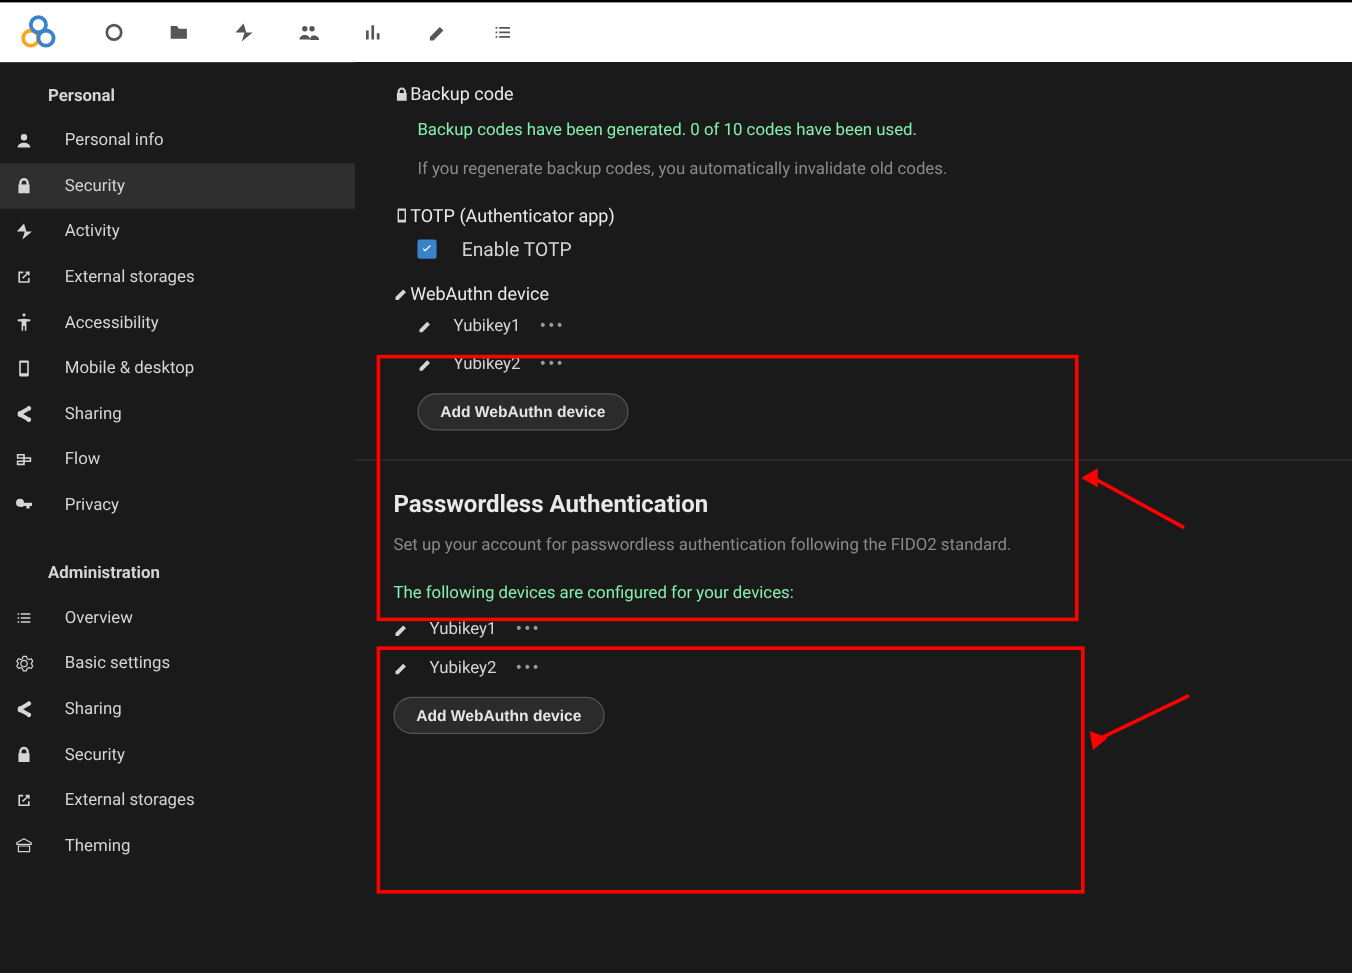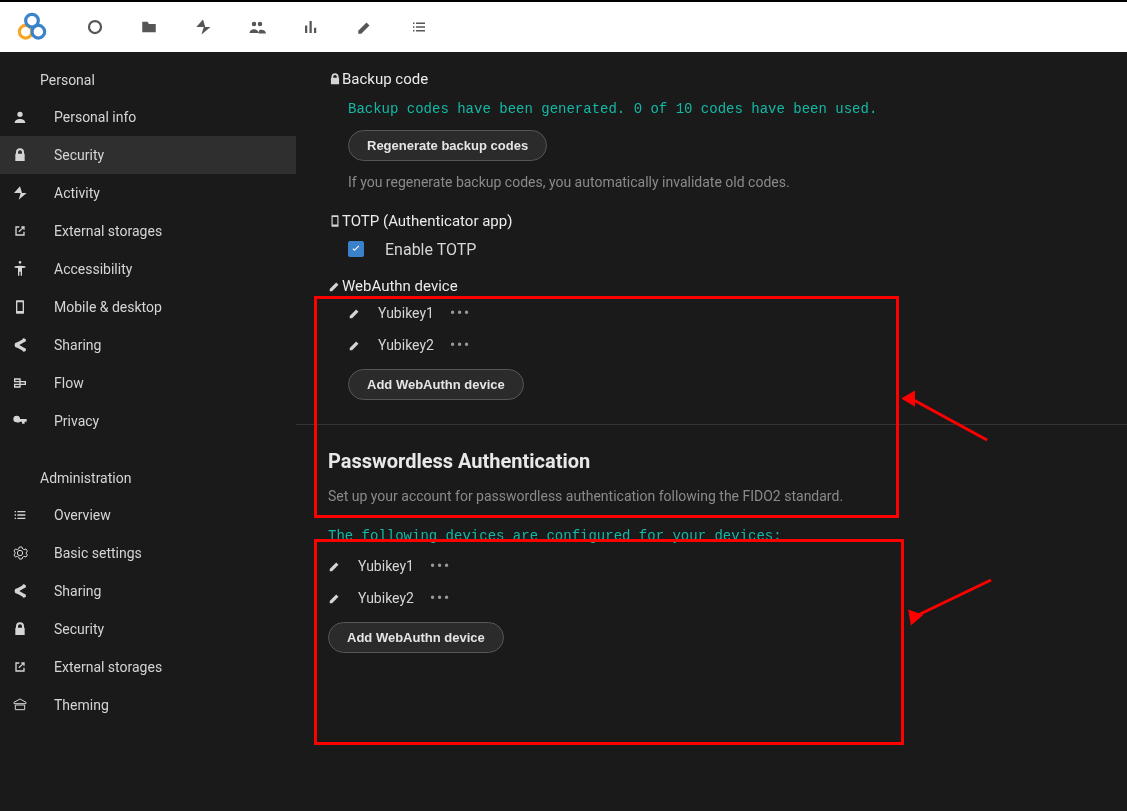--- a/index.html
+++ b/index.html
@@ -32,21 +32,21 @@
   }
   .topicon svg { width:18px;height:18px;fill:#565656;}
   .layout { display:flex; height: calc(811px - 52px); }
   .sidebar {
     width: 296px;
     background:#1a1a1a;
     overflow-y:auto;
     padding-top:8px;
   }
   .side-header {
-    font-weight:400;
+    font-weight:700;
     color:#d5d5d5;
     padding: 12px 16px 10px 40px;
     font-size:14px;
   }
   .side-item {
     display:flex;
     align-items:center;
     gap:26px;
     padding: 11px 16px 11px 12px;
     color:#d5d5d5;
@@ -59,21 +59,21 @@
   .main {
     flex:1;
     background:#1a1a1a;
     overflow-y:auto;
     padding: 18px 20px 40px 32px;
     position:relative;
   }
   .section-row { display:flex; align-items:center; margin-bottom:10px;text-align:center;}
   .section-row svg{width:14px;height:14px;fill:#d5d5d5;}
   .section-title { font-size:15px; color:#ebebeb;}
-  .subtext { color:#14b8a6; font-size:14px; margin-left:20px; margin-bottom:10px; line-height:1.6;font-family:Liberation Mono, monospace;}
+  .subtext { color:#86efac; font-size:14px; margin-left:20px; margin-bottom:10px; line-height:1.6;}
   .mutetext { color:#8a8a8a; font-size:14px; margin-left:20px; margin-bottom:18px; line-height:1.6;}
   .btn {
     display:inline-block;
     background:#2b2b2b;
     border:1px solid #565656;
     color:#e5e5e5;
     border-radius:20px;
     padding:7px 18px;
     font-size:13px;
     font-weight:600;
@@ -274,21 +274,20 @@
   <div class="main">
 
     
     <div class="section-row">
       <svg viewBox="0 0 24 24">
           <path d="M6 10V8a6 6 0 1112 0v2h1v11H5V10h1zm3 0h6V8a3 3 0 10-6 0v2z"></path>
         </svg>
       <span class="section-title">Backup code</span>
     </div>
     <div class="subtext">Backup codes have been generated. 0 of 10 codes have been used.</div>
-    <button class="btn">Regenerate backup codes</button>
     <div class="mutetext">If you regenerate backup codes, you automatically invalidate old codes.</div>
 
     
     <div class="section-row">
       <svg viewBox="0 0 24 24">
           <path d="M7 2h10a1 1 0 011 1v18a1 1 0 01-1 1H7a1 1 0 01-1-1V3a1 1 0 011-1zm1 3v13h8V5H8z"></path>
         </svg>
       <span class="section-title">TOTP (Authenticator app)</span>
     </div>
     <div class="check-row">

